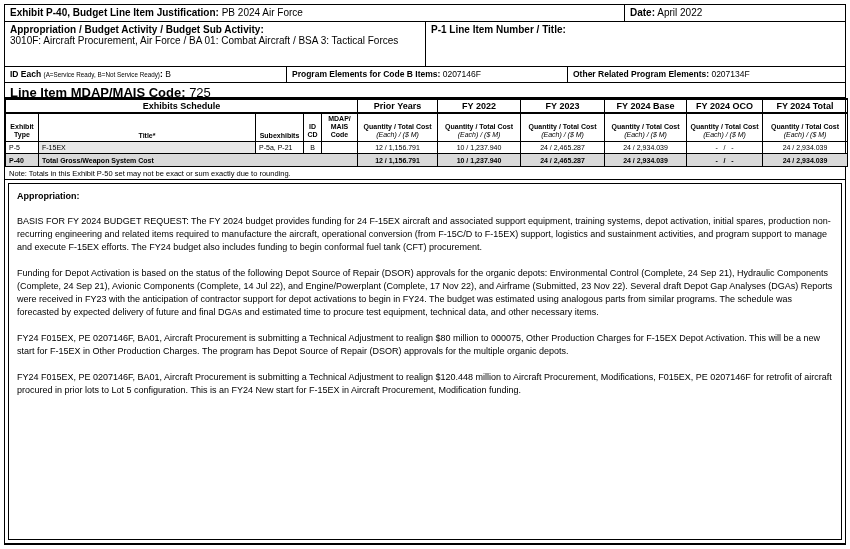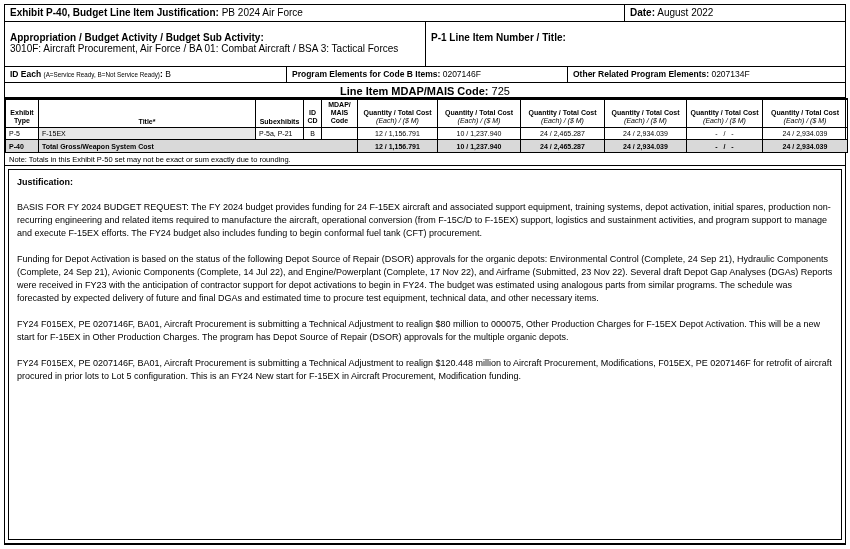--- a/index.html
+++ b/index.html
@@ -22,27 +22,27 @@
 
   
   .hrow { display: flex; border-bottom: 1px solid #000; flex: 0 0 auto; }
   .hcell { padding: 2px 5px; }
   .row1 { height: 17px; font-size: 10px; }
   .row1 .left { flex: 1 1 auto; }
   .row1 .date { flex: 0 0 221px; border-left: 1px solid #000; }
   .row2 { height: 45px; font-size: 10px; }
   .row2 .left { flex: 0 0 420px; }
   .row2 .right { flex: 1 1 auto; border-left: 1px solid #000; }
-  .row2 .lbl { font-weight: bold; margin-top: 8px; }
+  .row2 .lbl { font-weight: bold; }
   .row3 { height: 16px; font-size: 8.5px; }
   .row3 .c1 { flex: 0 0 281px; }
   .row3 .c2 { flex: 0 0 281px; border-left: 1px solid #000; }
   .row3 .c3 { flex: 1 1 auto; border-left: 1px solid #000; }
   .tiny { font-size: 6.3px; font-weight: normal; }
-  .row4 { height: 15px; font-size: 11px; text-align: center; }
+  .row4 { height: 15px; font-size: 13px; }
   .row4 .c1 { flex: 1 1 auto; }
 
   
   table.exhibits {
     width: 100%; border-collapse: collapse; table-layout: fixed;
     font-size: 7px; flex: 0 0 auto;
     border-top: 2px solid #000;
   }
   table.exhibits th, table.exhibits td {
     border: 1px solid #000; padding: 1px 3px; overflow: hidden;
@@ -84,21 +84,21 @@
 <body>
 
 <div class="page">
   <div class="doc">
 
     <div class="hrow row1">
       <div class="hcell left">
         <b>Exhibit P-40, Budget Line Item Justification:</b><span> PB 2024 Air Force</span>
       </div>
       <div class="hcell date">
-        <b>Date:</b><span> August 2022</span>
+        <b>Date:</b><span> April 2022</span>
       </div>
     </div>
 
     <div class="hrow row2">
       <div class="hcell left">
         <div class="lbl">Appropriation / Budget Activity / Budget Sub Activity:</div>
         <div>3010F: Aircraft Procurement, Air Force / BA 01: Combat Aircraft / BSA 3: Tactical Forces</div>
       </div>
       <div class="hcell right">
         <div class="lbl">P-1 Line Item Number / Title:</div>
@@ -131,20 +131,29 @@
           <col style="width:18px">
           <col style="width:36px">
         <col style="width:80px">
           <col style="width:83px">
           <col style="width:84px">
           <col style="width:82px">
           <col style="width:76px">
           <col style="width:85px">
       </colgroup>
       <tbody>
+          <tr class="group-row">
+        <th colspan="5">Exhibits Schedule</th>
+        <th>Prior Years</th>
+        <th>FY 2022</th>
+        <th>FY 2023</th>
+        <th>FY 2024 Base</th>
+        <th>FY 2024 OCO</th>
+        <th>FY 2024 Total</th>
+      </tr>
       <tr class="colhead-row">
         <th class="prelines">Exhibit
 Type</th>
         <th>Title*</th>
         <th>Subexhibits</th>
         <th class="prelines">ID
 CD</th>
         <th class="prelines">MDAP/
 MAIS
 Code</th>
@@ -178,21 +187,21 @@
         <td class="val">-   /   -</td>
         <td class="val">24 / 2,934.039</td>
       </tr>
     </tbody>
       </table>
 
     <div class="footnote-row">Note: Totals in this Exhibit P-50 set may not be exact or sum exactly due to rounding.</div>
 
     <div class="just-wrap">
       <div class="just-box">
-        <div class="heading">Justification:</div>
+        <div class="heading">Appropriation:</div>
         <p class="first">BASIS FOR FY 2024 BUDGET REQUEST: The FY 2024 budget provides funding for 24 F-15EX aircraft and associated support equipment, training systems, depot activation, initial spares, production non-recurring engineering and related items required to manufacture the aircraft, operational conversion (from F-15C/D to F-15EX) support, logistics and sustainment activities, and program support to manage and execute F-15EX efforts. The FY24 budget also includes funding to begin conformal fuel tank (CFT) procurement.</p>
         <p>Funding for Depot Activation is based on the status of the following Depot Source of Repair (DSOR) approvals for the organic depots: Environmental Control (Complete, 24 Sep 21), Hydraulic Components (Complete, 24 Sep 21), Avionic Components (Complete, 14 Jul 22), and Engine/Powerplant (Complete, 17 Nov 22), and Airframe (Submitted, 23 Nov 22). Several draft Depot Gap Analyses (DGAs) Reports were received in FY23 with the anticipation of contractor support for depot activations to begin in FY24.  The budget was estimated using analogous parts from similar programs.  The schedule was forecasted by expected delivery of future and final DGAs and estimated time to procure test equipment, technical data, and other necessary items.</p>
         <p>FY24 F015EX, PE 0207146F, BA01, Aircraft Procurement is submitting a Technical Adjustment to realign $80 million to 000075, Other Production Charges for F-15EX Depot Activation. This will be a new start for F-15EX in Other Production Charges. The program has Depot Source of Repair (DSOR) approvals for the multiple organic depots.</p>
         <p>FY24 F015EX, PE 0207146F, BA01, Aircraft Procurement is submitting a Technical Adjustment to realign $120.448 million to Aircraft Procurement, Modifications, F015EX, PE 0207146F for retrofit of aircraft procured in prior lots to Lot 5 configuration.  This is an FY24 New start for F-15EX in Aircraft Procurement, Modification funding.</p>
       </div>
     </div>
 
   </div>
 </div>
 

